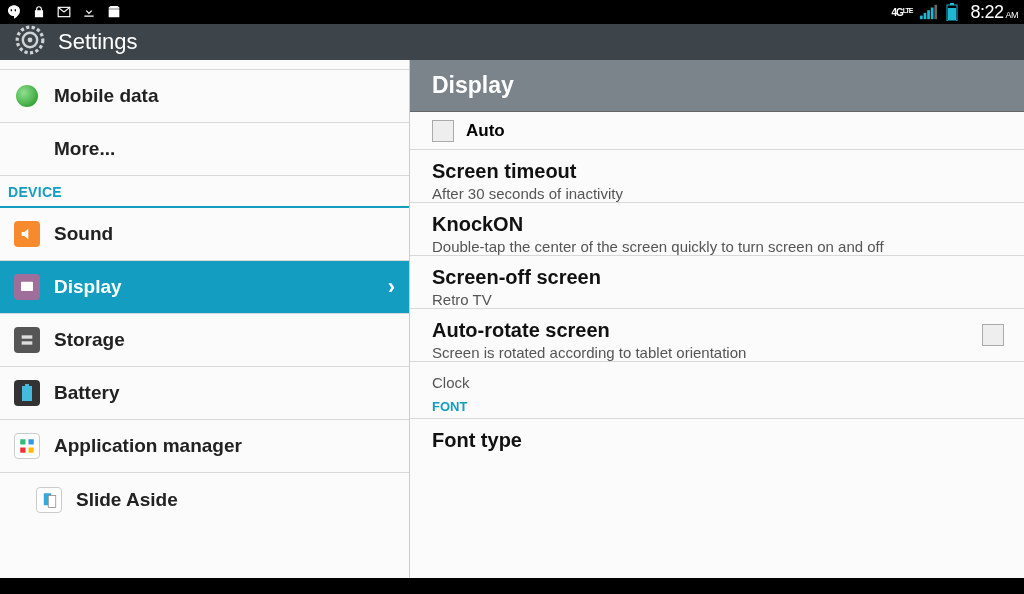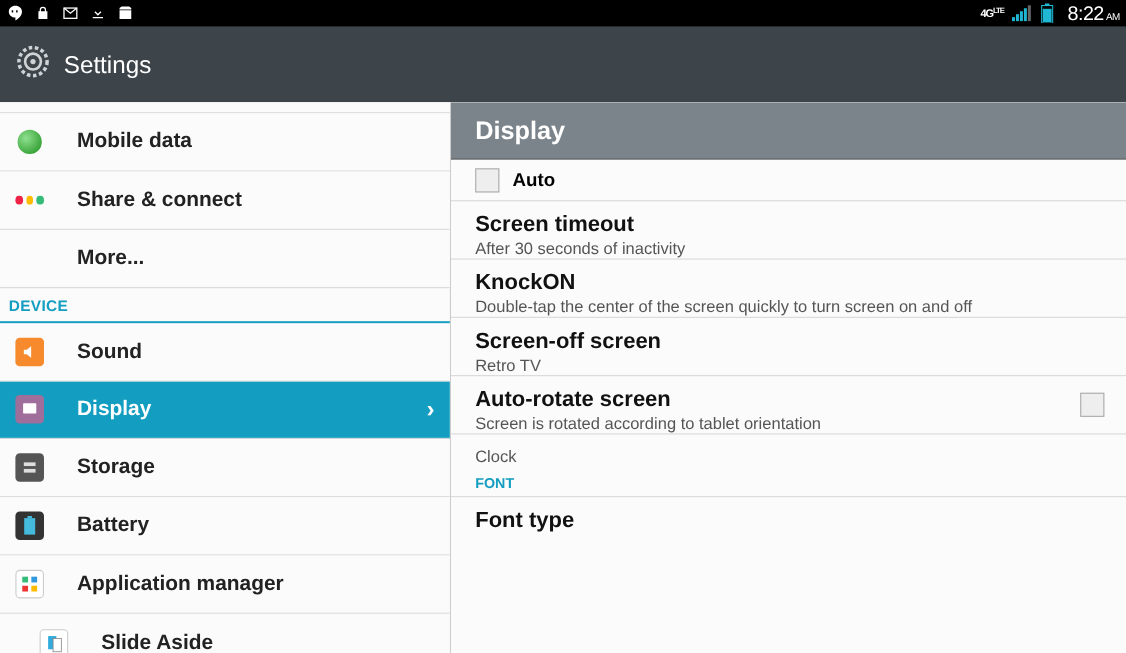--- a/index.html
+++ b/index.html
@@ -18,21 +18,21 @@
   .status-bar .left-icons { display: flex; gap: 10px; align-items: center; flex: 1; }
   .status-bar .right-icons { display: flex; gap: 8px; align-items: center; }
   .status-bar svg { display: block; }
   .clock-time { font-size: 18px; font-weight: 300; color: #fff; letter-spacing: -0.5px; display: flex; align-items: baseline; margin-left: 4px;}
   .clock-ampm { font-size: 9px; margin-left: 2px; }
   .net-4g { font-size: 10px; font-weight: 900; letter-spacing: -1px; color:#fff; display:flex; align-items:flex-start;}
   .net-4g sup{font-size:7px;}
 
   
   .app-header {
-    height: 69px;
+    height: 36px;
     background: #3d454b;
     display: flex;
     align-items: center;
     padding: 0 14px;
     gap: 12px;
     color: #fff;
   }
   .app-header .title { font-size: 22px; font-weight: 400; }
   .gear-svg { width: 32px; height: 32px; }
 
@@ -57,21 +57,21 @@
     background: #fafbfa;
     overflow: hidden;
   }
 
   
   .side-row {
     height: 53px;
     display: flex;
     align-items: center;
     padding-left: 14px;
-    gap: 30px;
+    gap: 14px;
     border-bottom: 1px solid #d7d9d8;
     font-size: 19px;
     font-weight: 700;
     color: #222;
     background:#fafbfa;
   }
   .side-row.cutoff-top{
     height:10px;
     border-bottom:1px solid #d7d9d8;
     padding-top:0;
@@ -244,28 +244,20 @@
       <span class="icon"></span>
 
     </div>
 
     <div class="side-row">
       <span class="icon">
           <span class="ic-globe"></span>
         </span>
       <span>Mobile data</span>
     </div>
-    <div class="side-row">
-      <span class="icon ic-share">
-          <span class="r"></span>
-          <span class="y"></span>
-          <span class="g"></span>
-        </span>
-      <span>Share &amp; connect</span>
-    </div>
     <div class="side-row indent">
       <span class="icon"></span>
       <span>More...</span>
     </div>
 
     <div class="side-section">DEVICE</div>
 
     <div class="side-row">
       <span class="icon ic ic-sound">
         <svg width="16" height="16" viewBox="0 0 24 24" fill="#fff">

